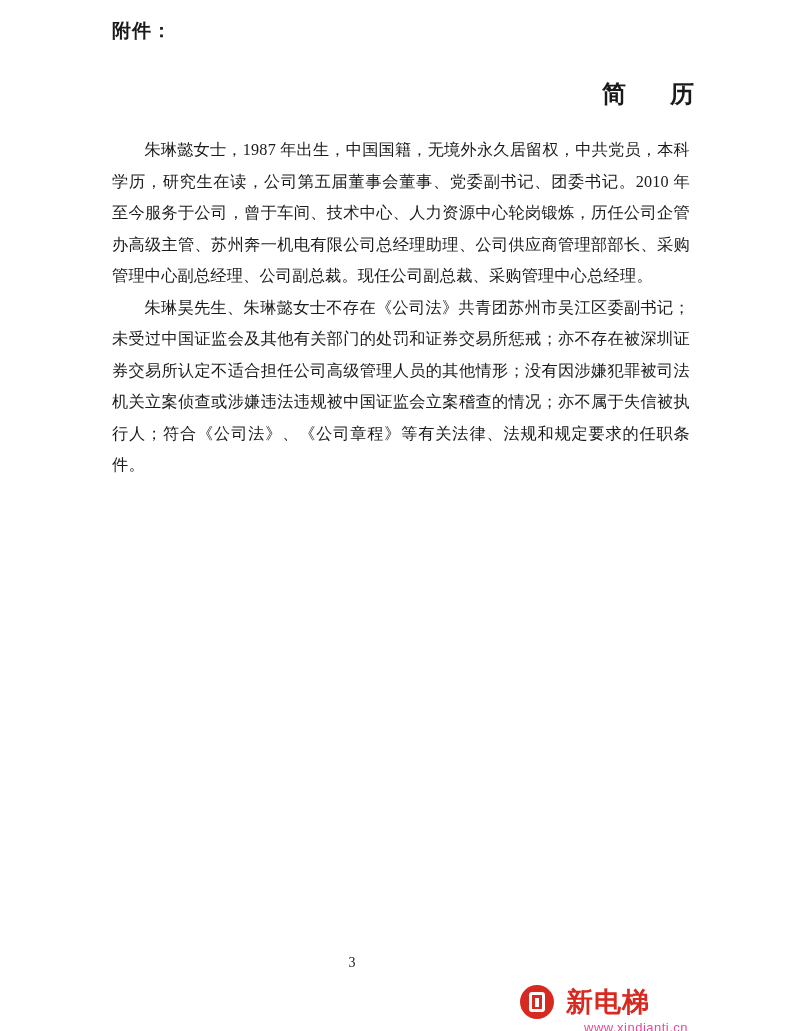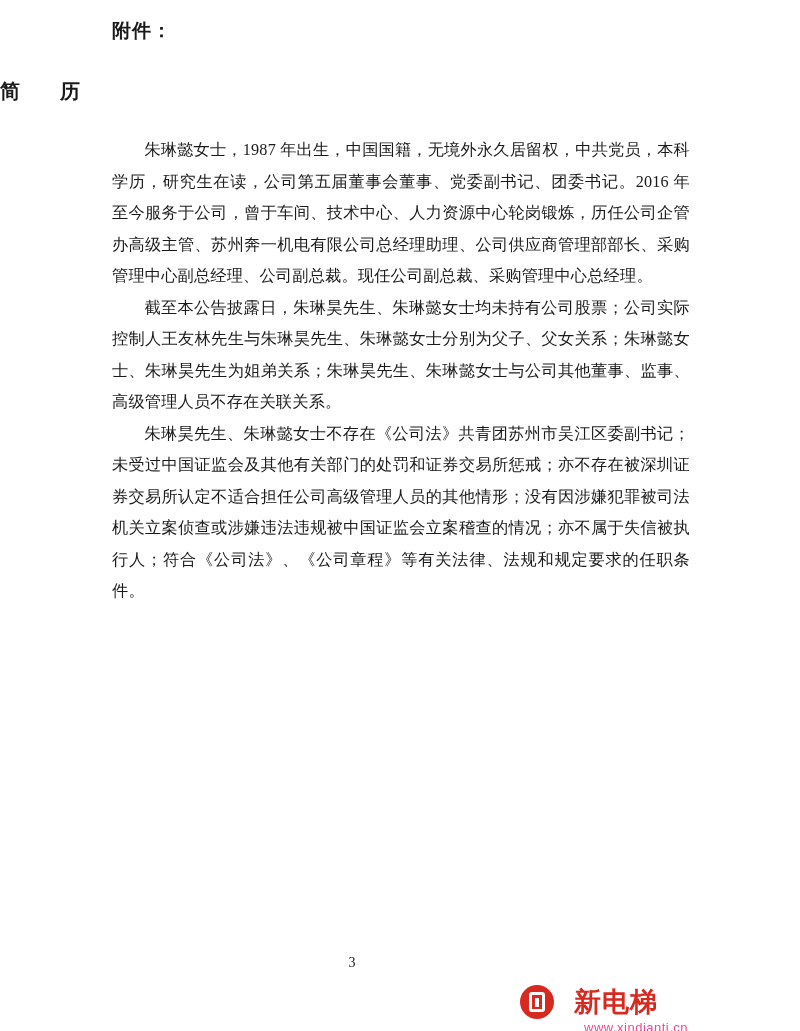--- a/index.html
+++ b/index.html
@@ -29,22 +29,22 @@
     font-size: 19px;
     font-weight: bold;
     letter-spacing: 1px;
     font-family: "Liberation Serif", "DejaVu Serif", serif;
   }
   .doc-title {
     position: absolute;
     left: 0;
     right: 0;
     top: 78px;
-    text-align: left;
-    font-size: 20px;
+    text-align: right;
+    font-size: 24px;
     font-weight: bold;
     letter-spacing: 10px;
     font-family: Liberation Serif, serif;
   }
   .body-block {
     position: absolute;
     left: 112px;
     top: 135px;
     width: 578px;
   }
@@ -73,21 +73,21 @@
     width: 176px;
     height: 58px;
     display: flex;
     flex-direction: column;
     align-items: flex-start;
     justify-content: center;
   }
   .wm-row {
     display: flex;
     align-items: center;
-    gap: 20px;
+    gap: 12px;
     margin-top: 28px;
   }
   .wm-logo {
     width: 34px;
     height: 34px;
     border-radius: 50%;
     background: #d6291f;
     position: relative;
     flex: 0 0 auto;
   }
@@ -131,22 +131,21 @@
 </head>
 <body>
 
 <div class="page">
 
   <div class="attachment-label">附件：</div>
 
   <div class="doc-title">简　历</div>
 
   <div class="body-block">
-    <p class="para">朱琳懿女士，1987 年出生，中国国籍，无境外永久居留权，中共党员，本科学历，研究生在读，公司第五届董事会董事、党委副书记、团委书记。2016 年至今服务于公司，曾于车间、技术中心、人力资源中心轮岗锻炼，历任公司企管办高级主管、苏州奔一机电有限公司总经理助理、公司供应商管理部部长、采购管理中心副总经理、公司副总裁。现任公司副总裁、采购管理中心总经理。</p>
-    <p class="para">截至本公告披露日，朱琳昊先生、朱琳懿女士均未持有公司股票；公司实际控制人王友林先生与朱琳昊先生、朱琳懿女士分别为父子、父女关系；朱琳懿女士、朱琳昊先生为姐弟关系；朱琳昊先生、朱琳懿女士与公司其他董事、监事、高级管理人员不存在关联关系。</p>
+    <p class="para">朱琳懿女士，1987 年出生，中国国籍，无境外永久居留权，中共党员，本科学历，研究生在读，公司第五届董事会董事、党委副书记、团委书记。2010 年至今服务于公司，曾于车间、技术中心、人力资源中心轮岗锻炼，历任公司企管办高级主管、苏州奔一机电有限公司总经理助理、公司供应商管理部部长、采购管理中心副总经理、公司副总裁。现任公司副总裁、采购管理中心总经理。</p>
     <p class="para">朱琳昊先生、朱琳懿女士不存在《公司法》共青团苏州市吴江区委副书记；未受过中国证监会及其他有关部门的处罚和证券交易所惩戒；亦不存在被深圳证券交易所认定不适合担任公司高级管理人员的其他情形；没有因涉嫌犯罪被司法机关立案侦查或涉嫌违法违规被中国证监会立案稽查的情况；亦不属于失信被执行人；符合《公司法》、《公司章程》等有关法律、法规和规定要求的任职条件。</p>
   </div>
 
   <div class="page-number">3</div>
 
   <div class="watermark">
     <div class="wm-row">
       <span class="wm-logo"></span>
       <span class="wm-name">新电梯</span>
     </div>

